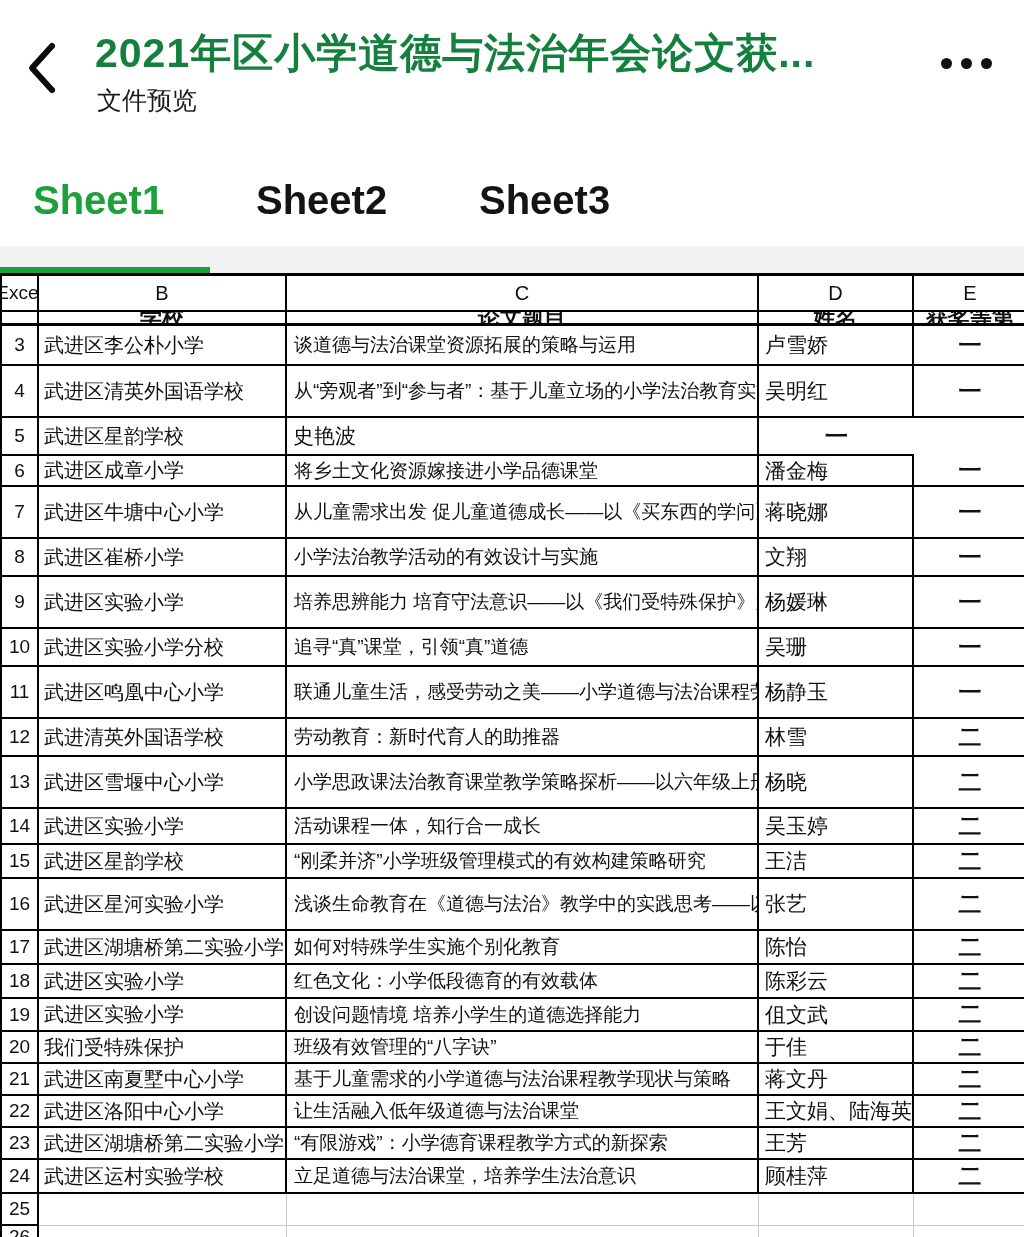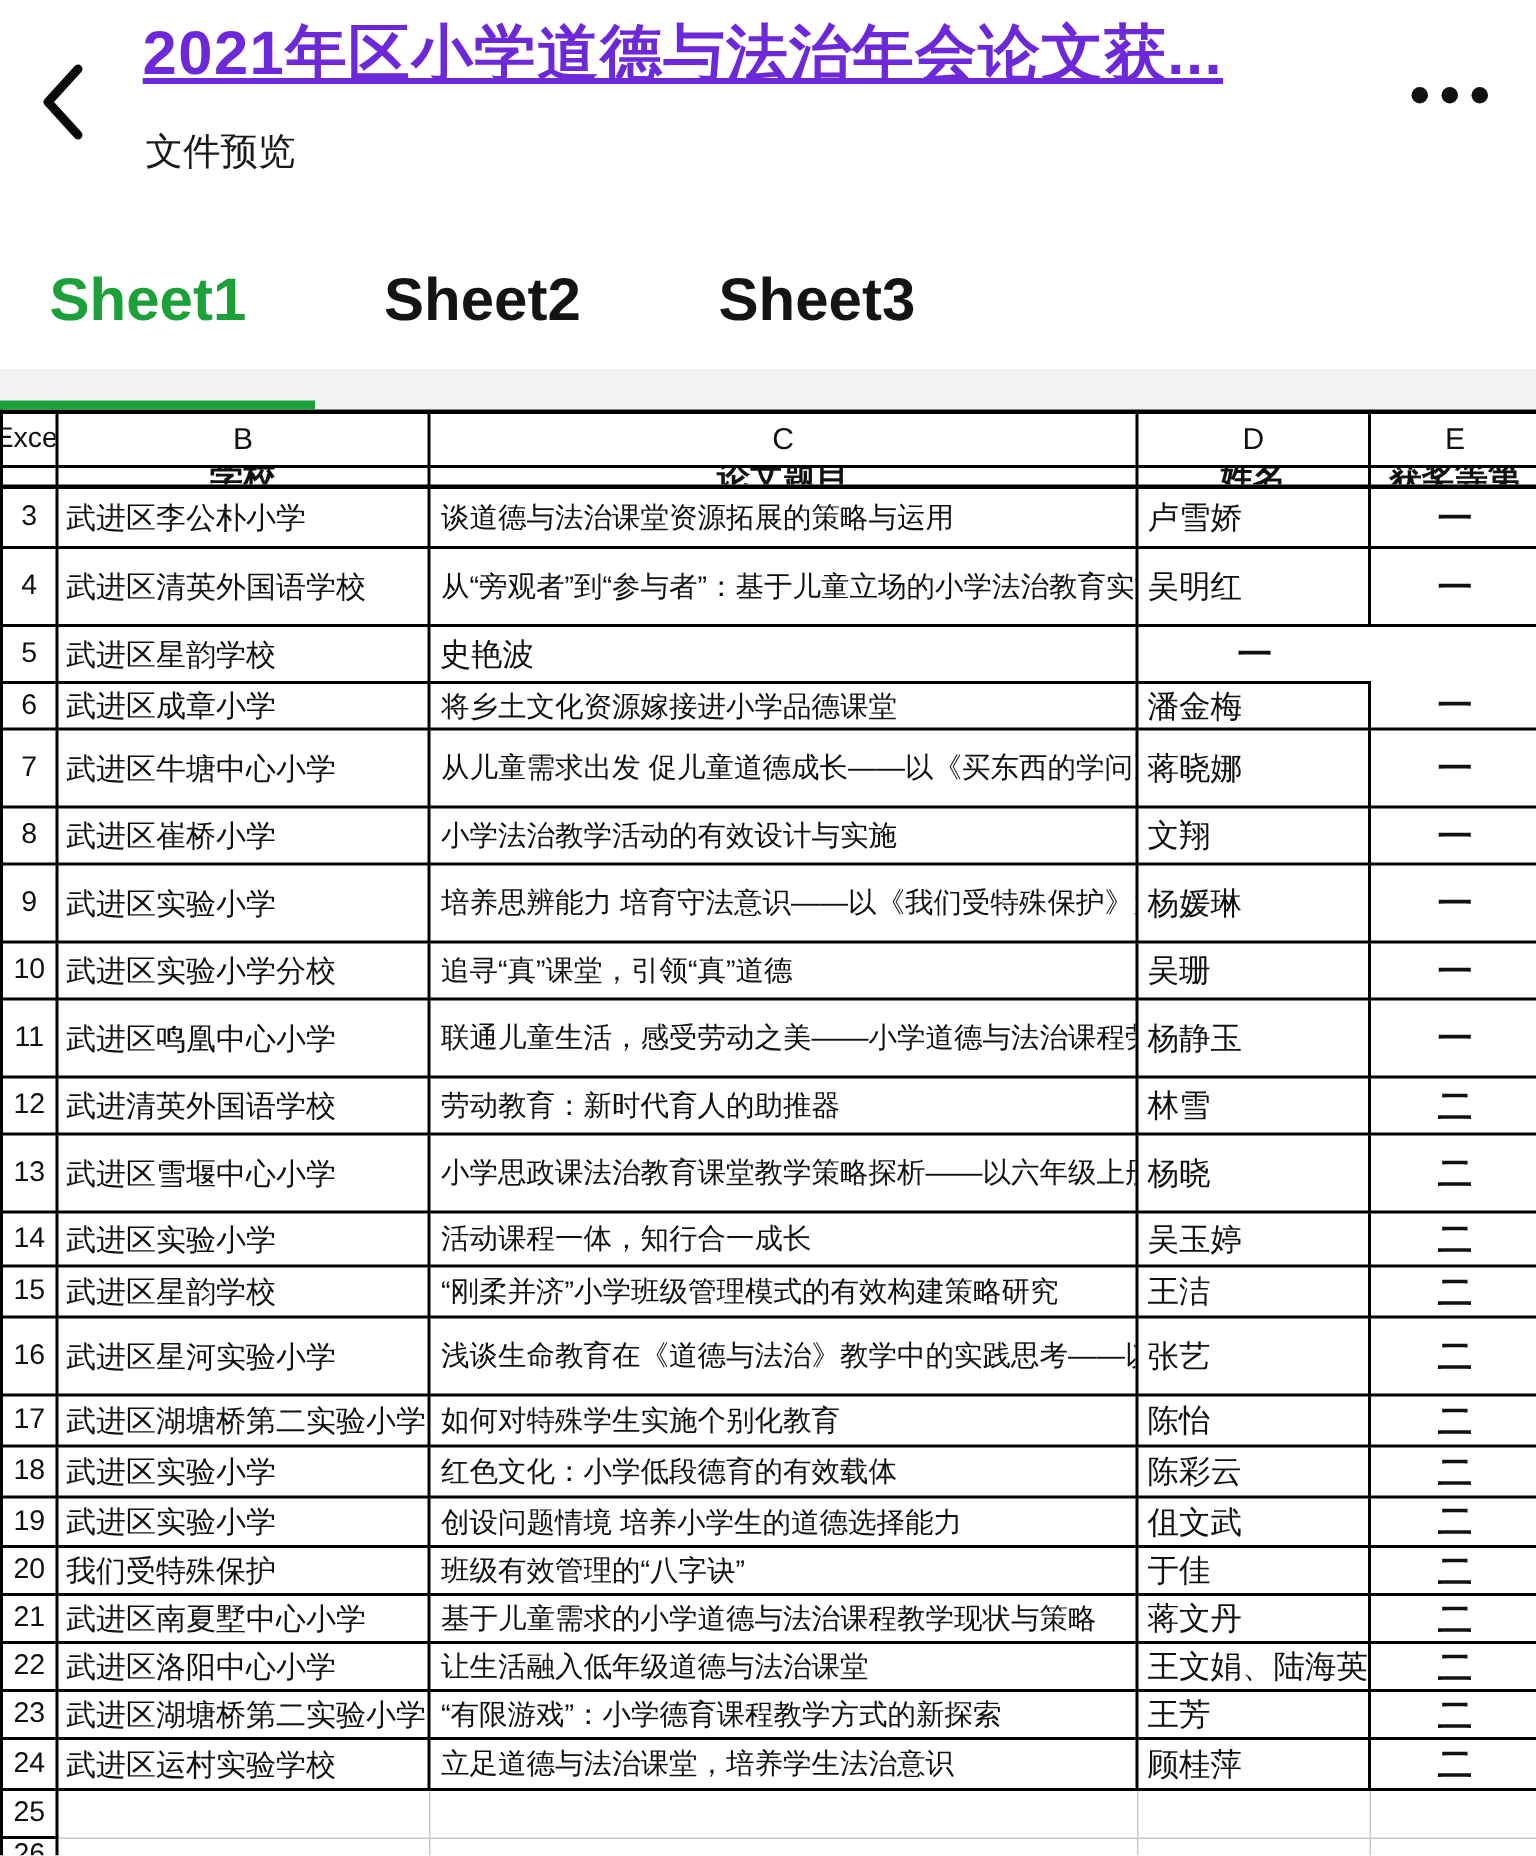--- a/index.html
+++ b/index.html
@@ -1,22 +1,22 @@
 <!DOCTYPE html>
 <html style="--accent: #1ca03a;"><head>
 <meta charset="utf-8">
 <style>
   html,body{margin:0;padding:0;background:#ffffff;}
   .stage{position:relative;width:1024px;height:1237px;overflow:hidden;background:#fff;
          font-family:"Liberation Sans","DejaVu Sans",sans-serif;color:#111;}
 
   
   .back{position:absolute;left:22px;top:40px;width:40px;height:56px;cursor:pointer;}
-  .app-title{position:absolute;left:95px;top:8px;width:800px;font-size:41px;font-weight:600;
-             color:#6d28d9;white-space:nowrap;overflow:hidden;letter-spacing:1px;text-decoration:underline;}
+  .app-title{position:absolute;left:95px;top:26px;width:800px;font-size:41px;font-weight:600;
+             color:#15803d;white-space:nowrap;overflow:hidden;letter-spacing:1px;}
   .app-subtitle{position:absolute;left:97px;top:84px;font-size:25px;color:#1a1a1a;}
   .menu{position:absolute;right:32px;top:58px;display:flex;gap:9px;cursor:pointer;}
   .menu i{width:11px;height:11px;border-radius:50%;background:#111;display:block;}
 
   
   .tab{position:absolute;top:178px;font-size:40px;font-weight:600;color:#141414;cursor:pointer;}
   .tab.active{color:var(--accent,#1ca03a);}
   .tab1{left:33px}.tab2{left:256px}.tab3{left:479px}
   .tabstrip{position:absolute;left:0;top:246px;width:1024px;height:27px;background:#f2f2f2;}
   .tab-underline{position:absolute;left:0;top:267px;width:210px;height:6px;background:var(--accent,#1ca03a);z-index:3;}

